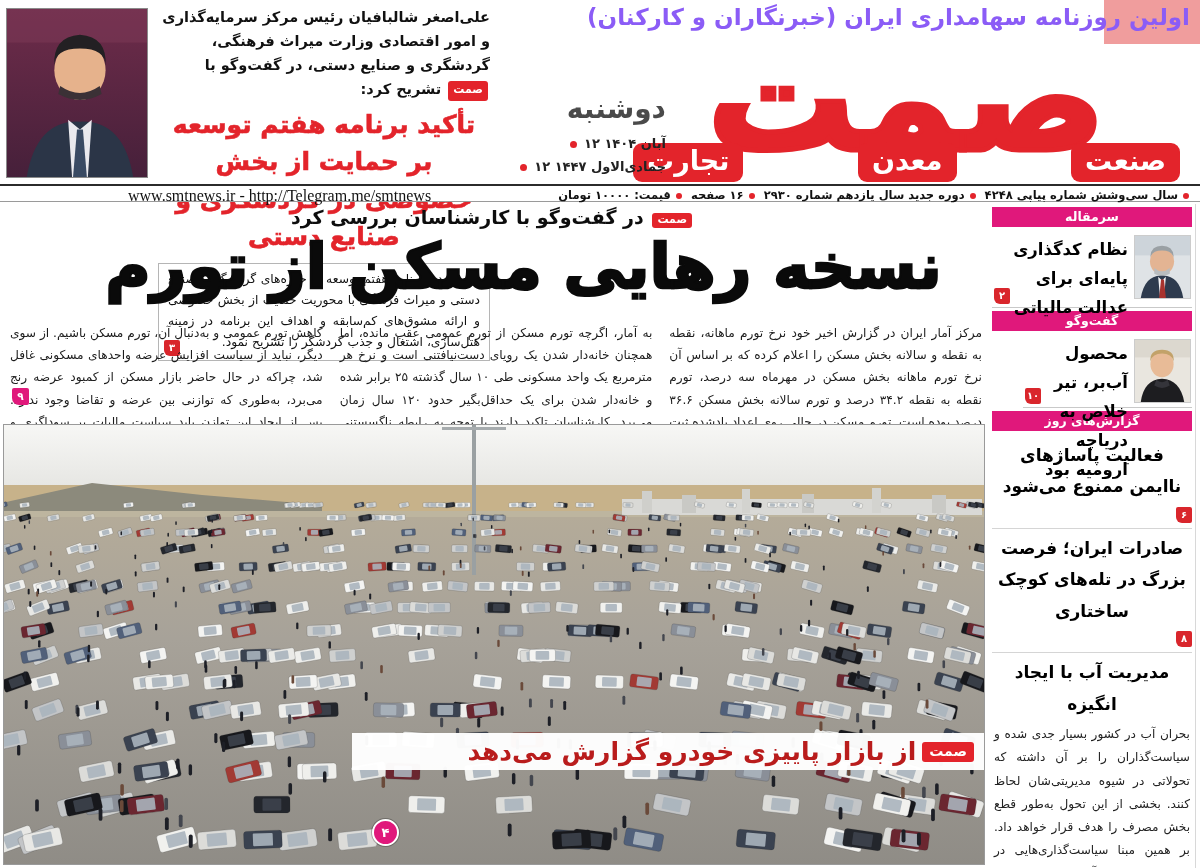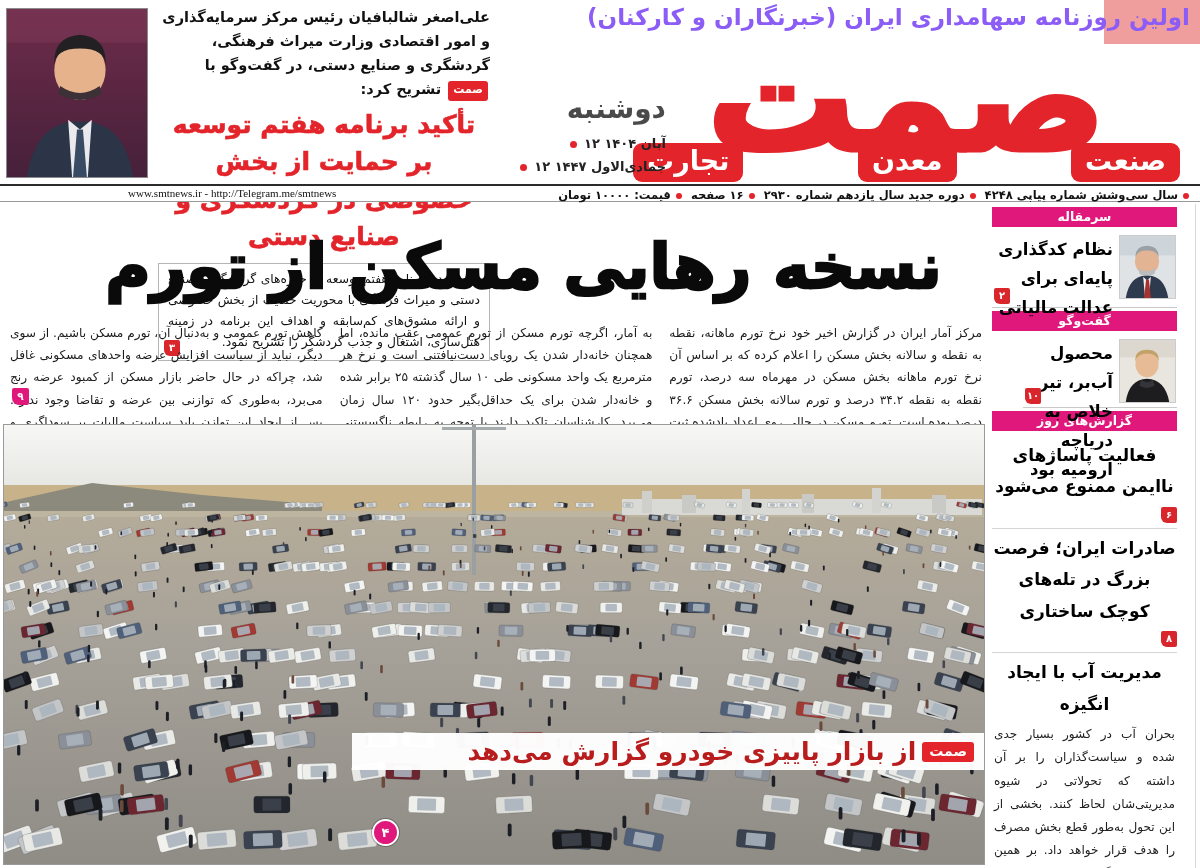--- a/index.html
+++ b/index.html
@@ -26,42 +26,42 @@
   .tl-content { position:absolute; top:0; right:0; width:332px; }
   .tl-kicker { font-size:14.5px; font-weight:bold; color:#111; line-height:1.65; }
   .smt-chip { display:inline-block; background:#e3242b; color:#fff; font-weight:bold; font-size:11px; padding:0 5px 2px; border-radius:3px; margin:0 2px; vertical-align:1px; }
   .tl-headline { font-size:25px; font-weight:bold; color:#e3242b; text-align:center; line-height:1.5; letter-spacing:-.5px; margin-top:4px; -webkit-text-stroke:.6px #e3242b; }
   .tl-summary { position:relative; border:1px solid #b5b5b5; margin-top:7px; padding:5px 9px 7px; font-size:12.3px; line-height:1.72; text-align:justify; color:#111; }
   .pg-badge { display:inline-block; min-width:16px; height:16px; background:#d9262c; color:#fff; font-size:10px; font-weight:bold; text-align:center; line-height:16px; border-radius:2px 2px 2px 6px; }
   .tl-summary .pg-badge { position:absolute; bottom:4px; left:5px; }
 
   
   .rule-line { position:absolute; top:184px; left:0; width:1200px; height:18px; border-top:2px solid #2b2b2b; border-bottom:1px solid #9a9a9a; background:#fff; }
-  .site-urls { position:absolute; left:128px; top:1px; direction:ltr; font-family:"Liberation Serif", serif; font-size:11px; color:#111; }
+  .site-urls { position:absolute; left:128px; top:1px; direction:ltr; font-family:"Liberation Serif", serif; font-size:16px; color:#111; }
   .issue-info { position:absolute; right:6px; top:2px; font-size:11.5px; font-weight:bold; color:#111; direction:rtl; }
   .issue-info .dot { display:inline-block; width:6px; height:6px; border-radius:50%; background:#e3242b; margin:0 5px; vertical-align:middle; }
 
   
   .lead-kicker { position:absolute; top:206px; left:0; width:985px; text-align:center; font-size:19px; font-weight:bold; color:#0d0d0d; letter-spacing:-.5px; }
   .lead-headline { position:absolute; top:230px; left:0; width:985px; text-align:center; font-size:62px; font-weight:bold; color:#0a0a0a; letter-spacing:-2px;margin-left:31px; -webkit-text-stroke:2.4px #0a0a0a; }
   .lead-cols { position:absolute; top:322px; right:218px; left:10px; display:flex; gap:17px; direction:rtl; }
   .lead-col { flex:1; font-size:12.2px; line-height:1.82; text-align:justify; color:#1c1c1c; }
   .badge-pink { position:absolute; top:388px; left:12px; width:17px; height:17px; background:#e0187b; color:#fff; font-size:10.5px; font-weight:bold; text-align:center; line-height:17px; border-radius:2px 2px 2px 7px; }
 
   
   .big-photo { position:absolute; top:424px; left:3px; width:982px; height:441px; border:1px solid #9a9a9a; overflow:hidden; background:#ddd; }
   .caption-strip { position:absolute; top:308px; right:0; width:632px; height:37px; background:rgba(255,255,255,.97); display:flex; align-items:center; direction:rtl; padding-right:8px; }
   .caption-strip .smt-chip { font-size:14px; padding:1px 7px 3px; }
   .caption-strip .cap-text { font-size:25px; font-weight:bold; color:#b91c1c; letter-spacing:-.5px; margin-right:4px; }
   .caption-big { position:absolute; top:347px; right:0; width:660px; text-align:center; font-size:33px; font-weight:bold; color:#fff; letter-spacing:-.5px;
     text-shadow:-2px -2px 0 #000, 2px -2px 0 #000, -2px 2px 0 #000, 2px 2px 0 #000, 0 3px 7px rgba(0,0,0,.8); }
   .badge-circle { position:absolute; top:394px; left:368px; width:27px; height:27px; background:#e0187b; border:2px solid #fff; border-radius:50%; color:#fff; font-size:13px; font-weight:bold; text-align:center; line-height:23px; box-shadow:0 0 0 1px rgba(0,0,0,.25); }
 
   
-  .sidebar { position:absolute; top:204px; left:990px; width:206px; height:664px; border-right:1px solid #d8d8d8; padding:0 18px 0 2px; }
+  .sidebar { position:absolute; top:204px; left:990px; width:206px; height:664px; border-right:1px solid #d8d8d8; padding:0 3px 0 2px; }
   .sb-h { height:20px; background:#e0187b; color:#fff; font-size:12.5px; font-weight:bold; text-align:center; line-height:19px; margin:3px 0 5px; }
   .sb-card { position:relative; border-bottom:1px solid #c9c9c9; margin-bottom:0; }
   .sb-card .sb-photo { position:absolute; top:3px; right:1px; width:57px; height:64px; border:1px solid #ccc; }
   .sb-card .sb-title { padding:4px 64px 2px 4px; font-size:16.5px; font-weight:bold; line-height:1.75; text-align:right; color:#000; letter-spacing:-.4px; }
   .sb-card .pg-badge { position:absolute; left:2px; bottom:3px; }
   .card1 { height:76px; }
   .card2 { height:72px; margin-bottom:2px;margin-left:31px; }
   .sb-item { position:relative; border-bottom:1px solid #d5d5d5; padding-bottom:3px; }
   .sb-item:last-child { border-bottom:none; }
   .sb-item-title { font-size:17px; font-weight:bold; text-align:center; line-height:1.85; color:#000; letter-spacing:-.4px; padding-top:4px; }
@@ -128,20 +128,24 @@
   <div class="rule-line">
     <div class="site-urls">www.smtnews.ir  -  http://Telegram.me/smtnews</div>
     <div class="issue-info">
       <span class="dot"></span><span>سال سی‌وشش شماره پیاپی ۴۲۴۸</span>
       <span class="dot"></span><span>دوره جدید سال یازدهم شماره ۲۹۳۰</span>
       <span class="dot"></span><span>۱۶ صفحه</span>
       <span class="dot"></span><span>قیمت: ۱۰۰۰۰ تومان</span>
     </div>
   </div>
 
+  <div class="lead-kicker">
+    <span class="smt-chip">صمت</span>
+    <span>در گفت‌وگو با کارشناسان بررسی کرد</span>
+  </div>
   <div class="lead-headline">نسخه رهایی مسکن از تورم</div>
   <div class="lead-cols">
     <div class="lead-col">مرکز آمار ایران در گزارش اخیر خود نرخ تورم ماهانه، نقطه به نقطه و سالانه بخش مسکن را اعلام کرده که بر اساس آن نرخ تورم ماهانه بخش مسکن در مهرماه سه درصد، تورم نقطه به نقطه ۳۴.۲ درصد و تورم سالانه بخش مسکن ۳۶.۶ درصد بوده است. تورم مسکن در حالی روی اعداد یادشده ثبت شد که نرخ تورم نقطه به نقطه خانوارهای کشور در همین ماه به ۴۸ درصد و تورم سالانه به ۳۸.۹ درصد رسیده بود. با توجه</div>
     <div class="lead-col">به آمار، اگرچه تورم مسکن از تورم عمومی عقب مانده، اما همچنان خانه‌دار شدن یک رویای دست‌نیافتنی است و نرخ هر مترمربع یک واحد مسکونی طی ۱۰ سال گذشته ۲۵ برابر شده و خانه‌دار شدن برای یک حداقل‌بگیر حدود ۱۲۰ سال زمان می‌برد. کارشناسان تاکید دارند با توجه به رابطه ناگسستنی تورم مسکن و تورم عمومی، باید ابتدا در سطح کلان یعنی در ساختار سیاسی و اقتصادی اصلاحاتی رخ دهد تا شاهد</div>
     <div class="lead-col">کاهش تورم عمومی و به‌دنبال آن، تورم مسکن باشیم. از سوی دیگر، نباید از سیاست افزایش عرضه واحدهای مسکونی غافل شد، چراکه در حال حاضر بازار مسکن از کمبود عرضه رنج می‌برد، به‌طوری که توازنی بین عرضه و تقاضا وجود ندارد. پس از ایجاد این توازن باید سیاست مالیات بر سوداگری و خانه‌های خالی و... را پیاده کرد تا در نهایت شاهد بهبود وضعیت بازار مسکن و کاهش تورم باشیم.</div>
   </div>
   <div class="badge-pink">۹</div>
 
   <div class="big-photo">
     <svg id="market-svg" width="982" height="441" viewBox="0 0 982 441">

